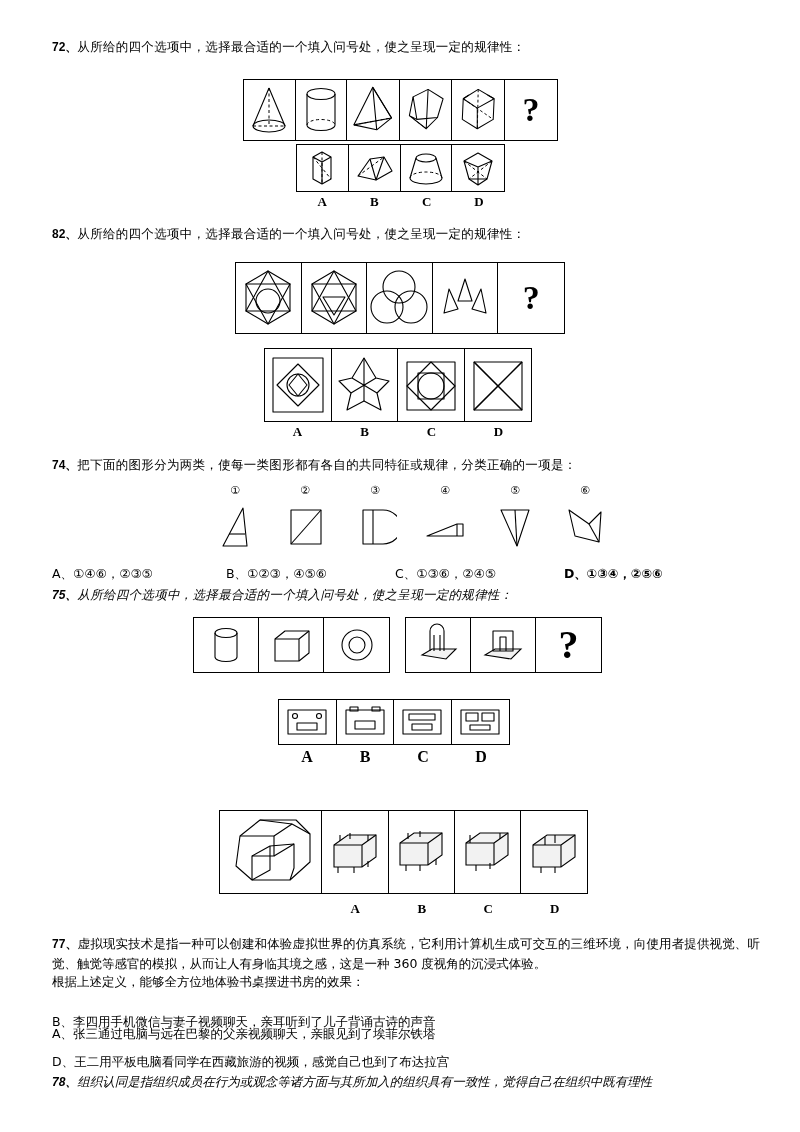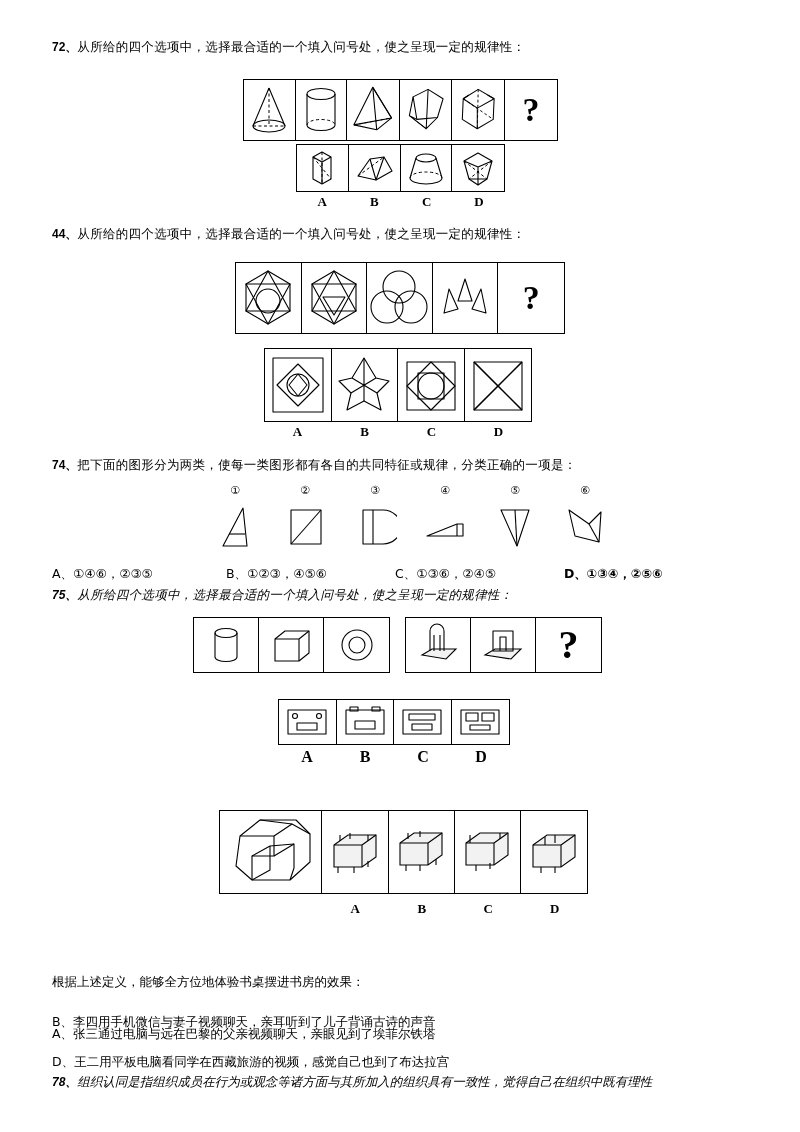--- a/index.html
+++ b/index.html
@@ -184,21 +184,21 @@
     </div>
   </div>
   <div class="optlabels" style="position:absolute; top:194px; left:296px; width:209px;">
     <span style="width:52.25px;">A</span>
     <span style="width:52.25px;">B</span>
     <span style="width:52.25px;">C</span>
     <span style="width:52.25px;">D</span>
   </div>
 
   <div class="q" style="top:227px;">
-    <span class="qnum">44、</span><span class="qtext">从所给的四个选项中，选择最合适的一个填入问号处，使之呈现一定的规律性：</span>
+    <span class="qnum">82、</span><span class="qtext">从所给的四个选项中，选择最合适的一个填入问号处，使之呈现一定的规律性：</span>
   </div>
 
   <div class="figbox frame" style="top:262px; left:235px; width:330px; height:72px;">
     <div class="cell" style="width:66px;">
       <svg width="62" height="66" viewBox="0 0 62 66">
         <path class="sh" d="M31 6 L53 19 L53 46 L31 59 L9 46 L9 19 Z"></path>
         <path class="sh" d="M9 19 L31 59 L53 19 Z"></path>
         <path class="sh" d="M31 6 L9 46 L53 46 Z"></path>
         <circle class="sh" cx="31" cy="36" r="12"></circle>
       </svg>
@@ -459,20 +459,23 @@
       </svg>
     </div>
   </div>
   <div class="optlabels" style="position:absolute; top:901px; left:322px; width:266px;">
     <span style="width:66.5px;">A</span>
     <span style="width:66.5px;">B</span>
     <span style="width:66.5px;">C</span>
     <span style="width:66.5px;">D</span>
   </div>
 
+  <div class="para" style="top:934px; text-indent:0;">
+    <span class="qnum">77、</span><span>虚拟现实技术是指一种可以创建和体验虚拟世界的仿真系统，它利用计算机生成可交互的三维环境，向使用者提供视觉、听觉、触觉等感官的模拟，从而让人有身临其境之感，这是一种 360 度视角的沉浸式体验。</span>
+  </div>
   <div class="para" style="top:972px;">
     <span>根据上述定义，能够全方位地体验书桌摆进书房的效果：</span>
   </div>
   <div class="para" style="top:1024px;">
     <span>A、张三通过电脑与远在巴黎的父亲视频聊天，亲眼见到了埃菲尔铁塔</span>
   </div>
   <div class="para" style="top:1012px;">
     <span>B、李四用手机微信与妻子视频聊天，亲耳听到了儿子背诵古诗的声音</span>
   </div>
   <div class="para" style="top:1052px;">

